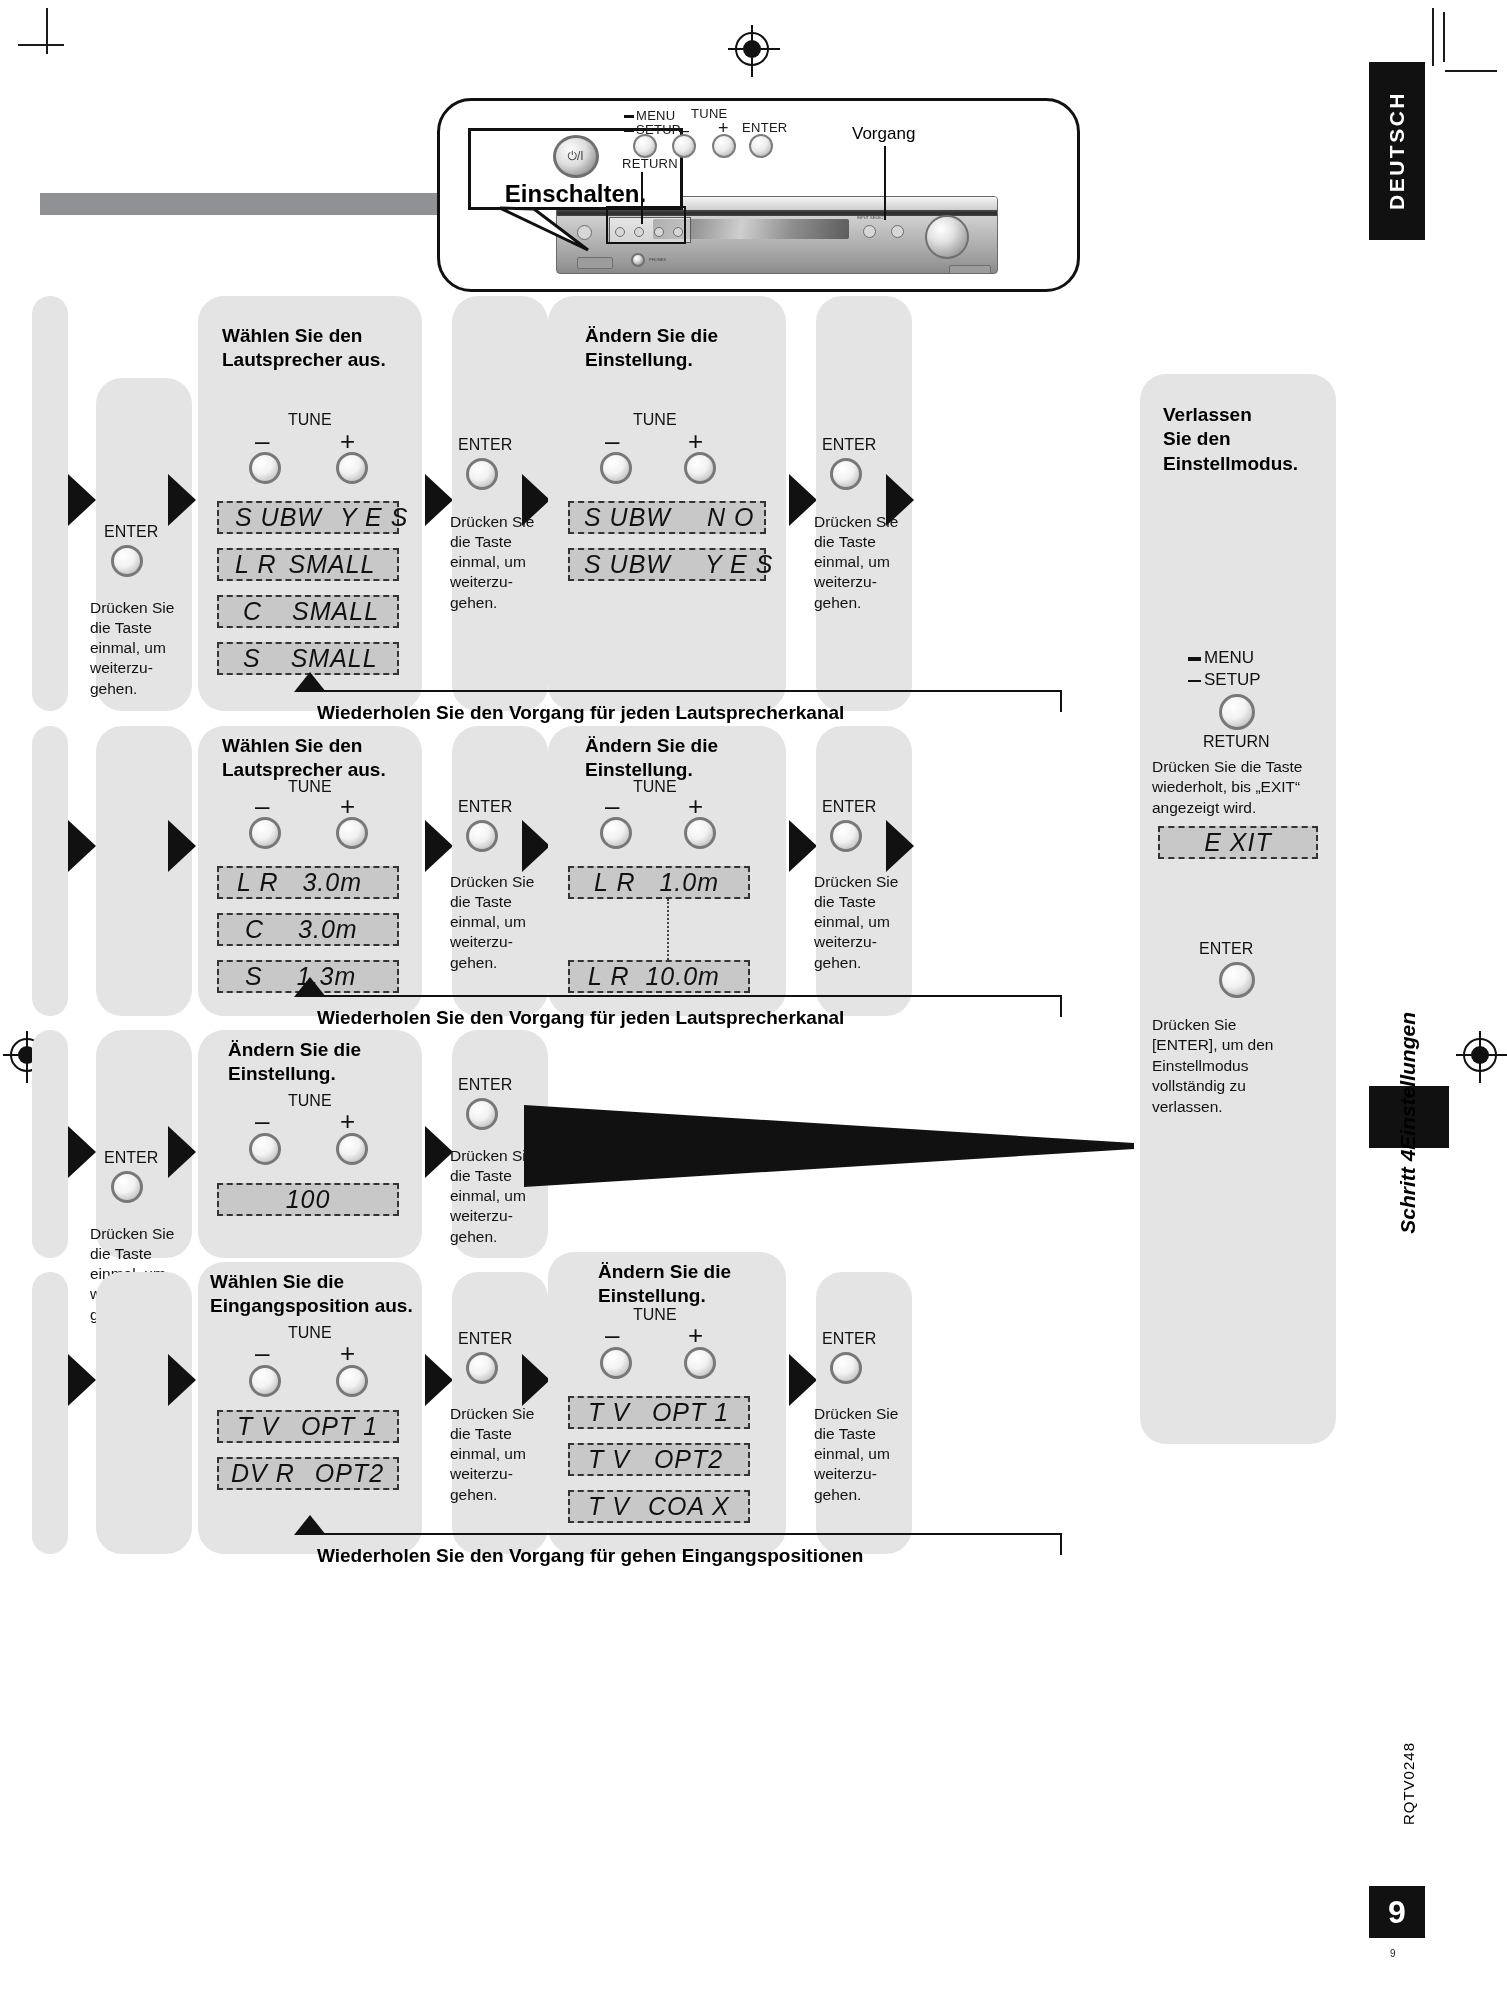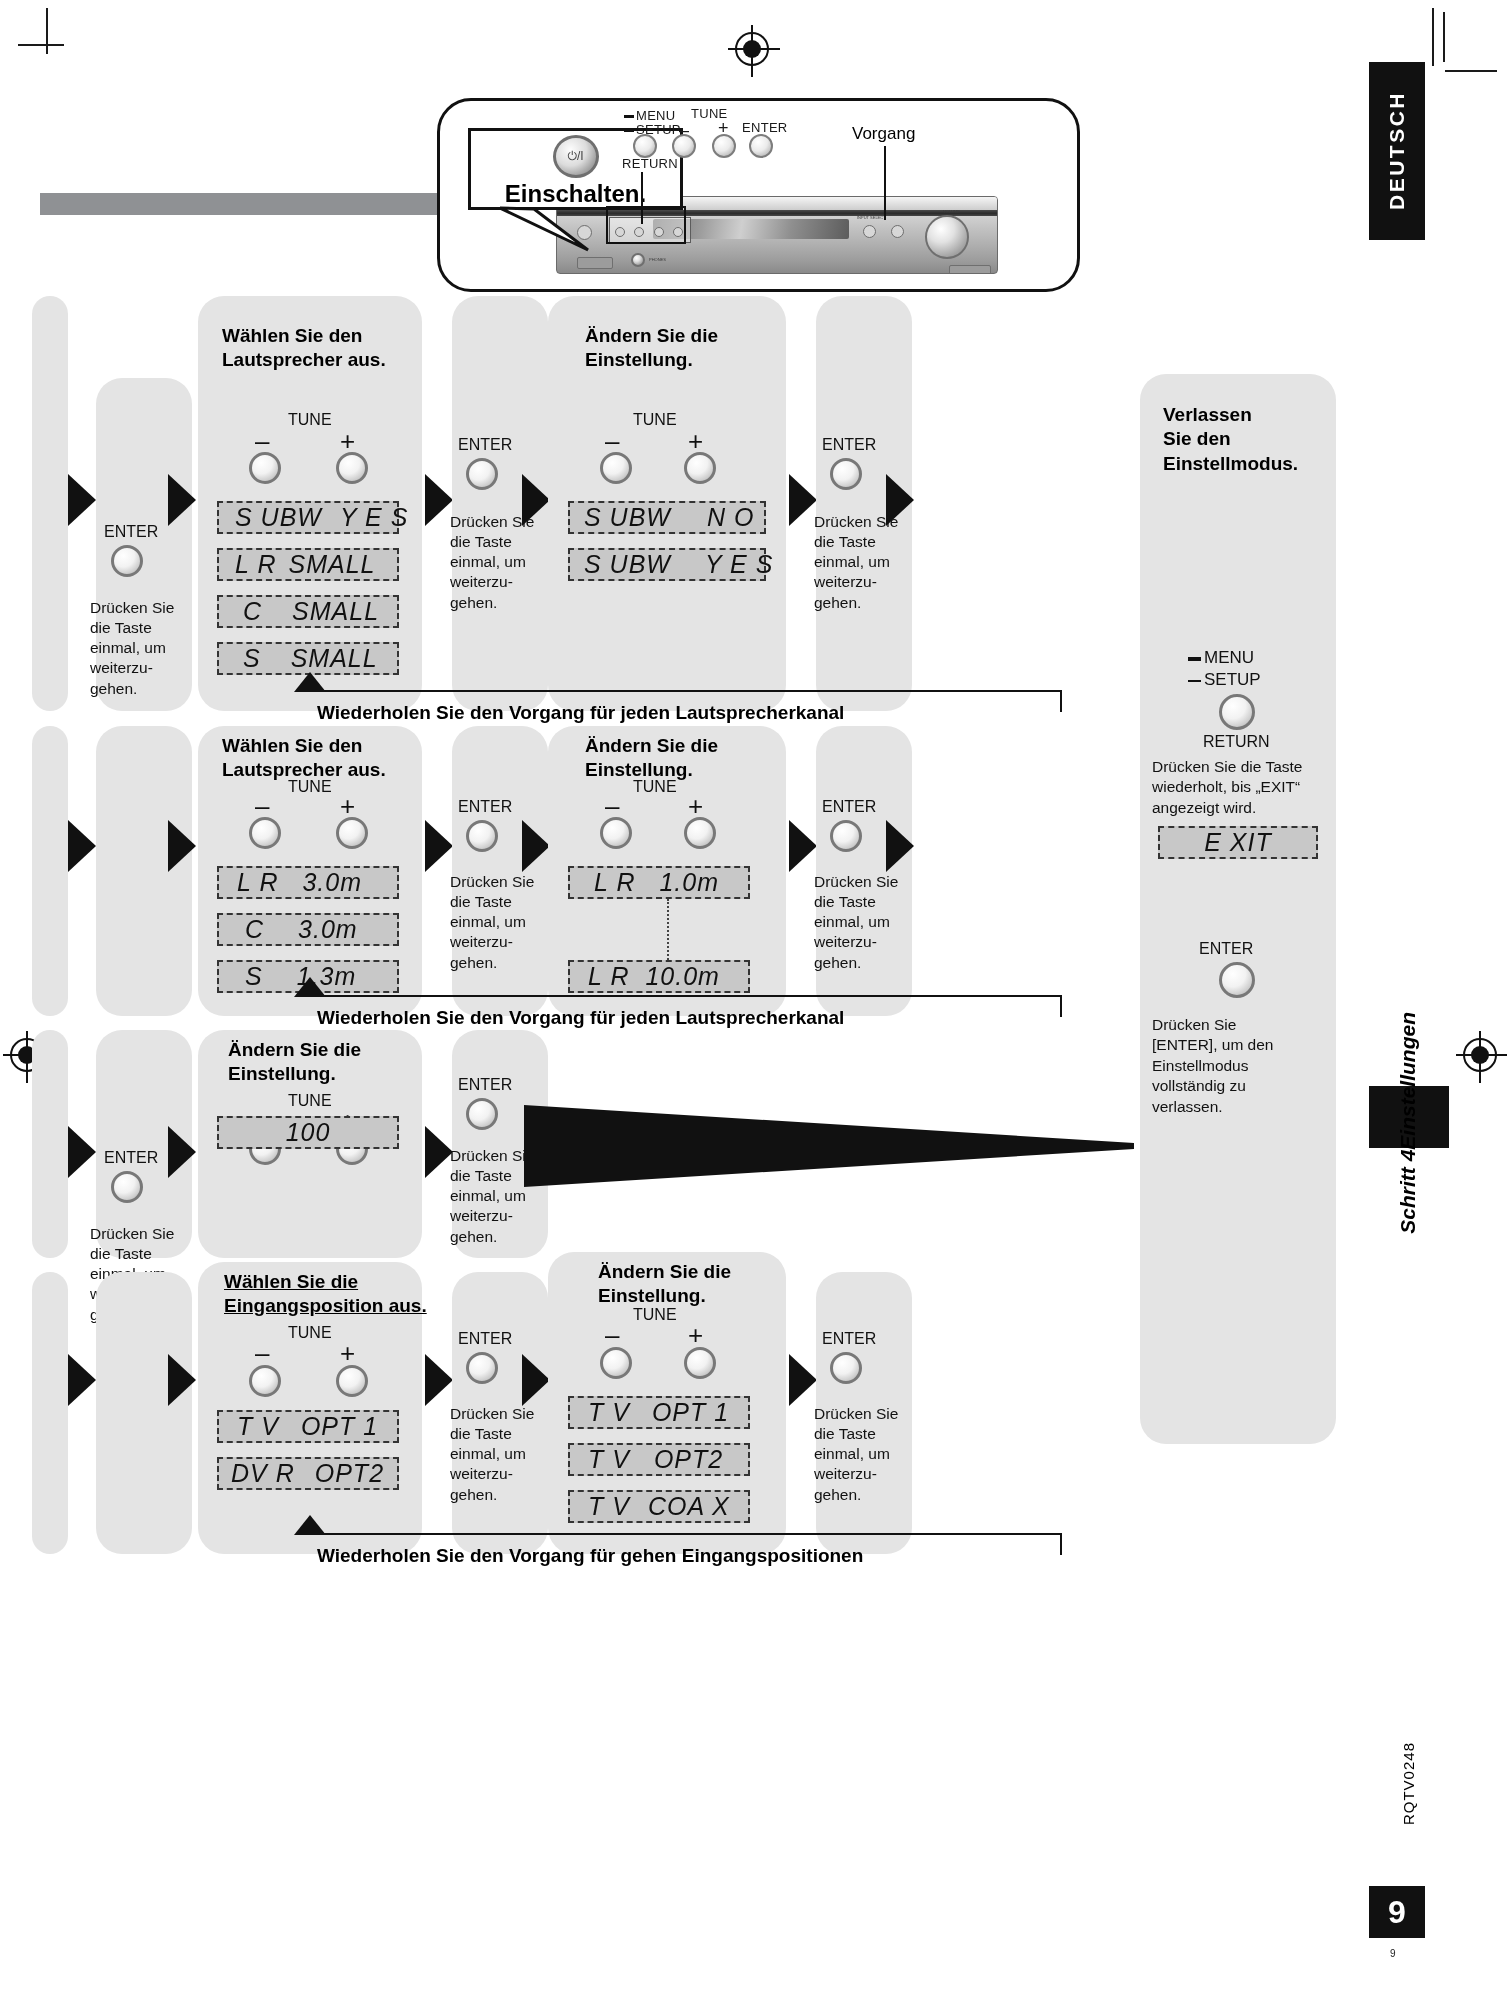--- a/index.html
+++ b/index.html
@@ -434,21 +434,21 @@
 <div class="arrow" style="left:168px;top:1126px;"></div>
 
 <div class="panel" style="left:198px;top:1030px;width:224px;height:228px;"></div>
 <div class="panel-title" style="left:228px;top:1038px;width:200px;">Ändern Sie die
 Einstellung.</div>
 <div class="ctrl-lbl abs" style="left:288px;top:1092px;">TUNE</div>
 <div class="sign" style="left:255px;top:1108px;">–</div>
 <div class="sign" style="left:340px;top:1108px;">+</div>
 <div class="ctrl" style="left:249px;top:1133px;"></div>
 <div class="ctrl" style="left:336px;top:1133px;"></div>
-<div class="lcd-plain" style="left:217px;top:1116px;width:182px;height:33px;">
+<div class="lcd-plain" style="left:217px;top:1183px;width:182px;height:33px;">
   <span>100</span>
 </div>
 <div class="arrow" style="left:425px;top:1126px;"></div>
 
 <div class="panel" style="left:452px;top:1030px;width:96px;height:228px;"></div>
 <div class="ctrl-lbl abs" style="left:458px;top:1076px;">ENTER</div>
 <div class="ctrl" style="left:466px;top:1098px;"></div>
 <div class="panel-note" style="left:450px;top:1146px;width:104px;">Drücken Sie
 die Taste
 einmal, um
@@ -459,21 +459,21 @@
   <polygon points="0,0 610,38 610,44 0,82" fill="#111"></polygon>
 </svg>
 
 <div class="panel" style="left:32px;top:1272px;width:36px;height:282px;"></div>
 <div class="arrow" style="left:68px;top:1354px;"></div>
 
 <div class="panel" style="left:96px;top:1272px;width:96px;height:282px;"></div>
 <div class="arrow" style="left:168px;top:1354px;"></div>
 
 <div class="panel" style="left:198px;top:1262px;width:224px;height:292px;"></div>
-<div class="panel-title" style="left:224px;top:1270px;width:216px;text-decoration:underline;">Wählen Sie die
+<div class="panel-title" style="left:210px;top:1270px;width:216px;">Wählen Sie die
 Eingangsposition aus.</div>
 <div class="ctrl-lbl abs" style="left:288px;top:1324px;">TUNE</div>
 <div class="sign" style="left:255px;top:1340px;">–</div>
 <div class="sign" style="left:340px;top:1340px;">+</div>
 <div class="ctrl" style="left:249px;top:1365px;"></div>
 <div class="ctrl" style="left:336px;top:1365px;"></div>
 
 <div class="lcd" style="left:217px;top:1410px;width:182px;height:33px;">
   <span class="seg-l" style="margin-left:18px;">T V</span>
   <span class="seg-r" style="margin-left:22px;">OPT 1</span>

